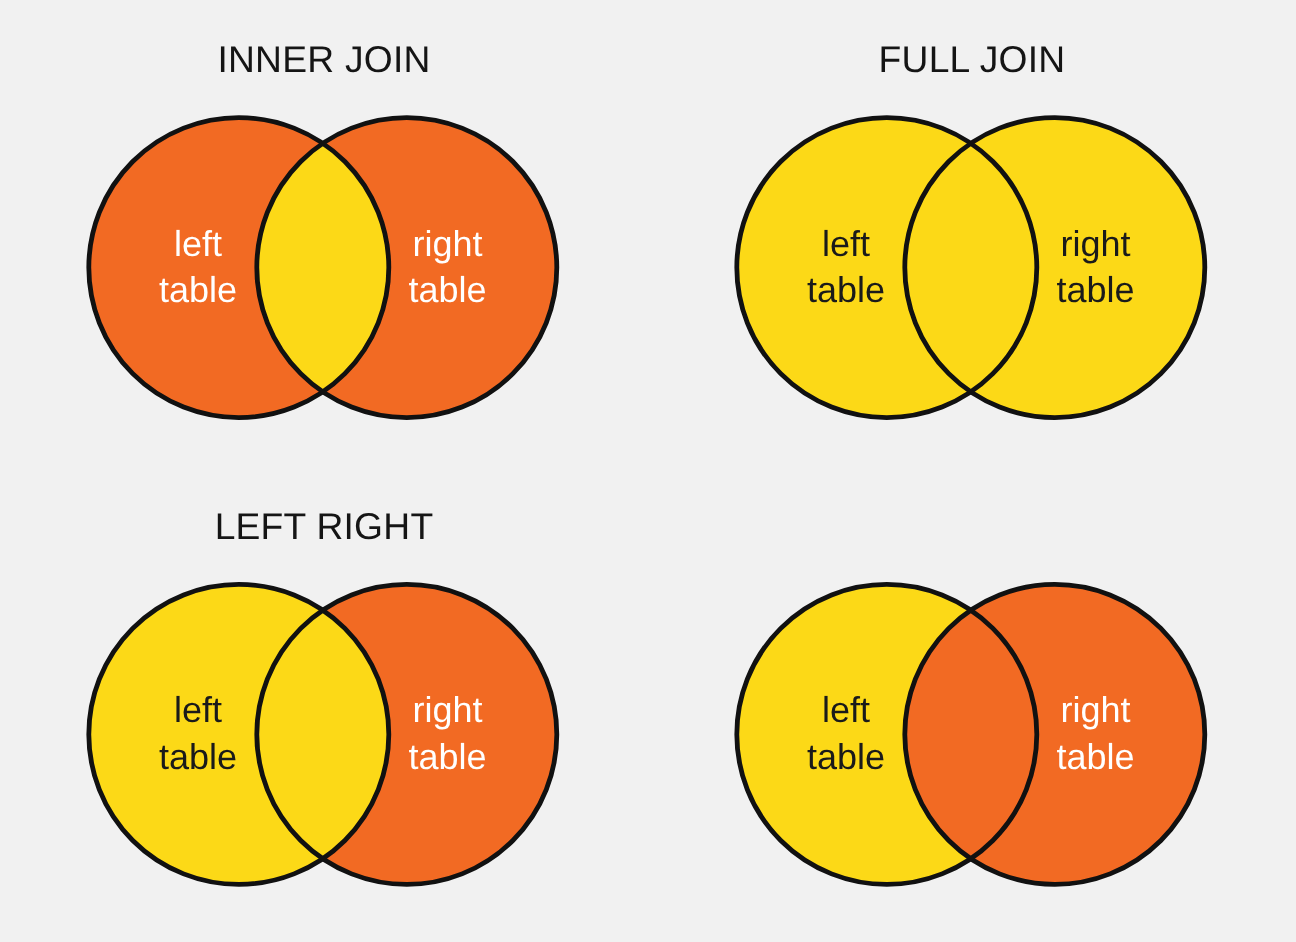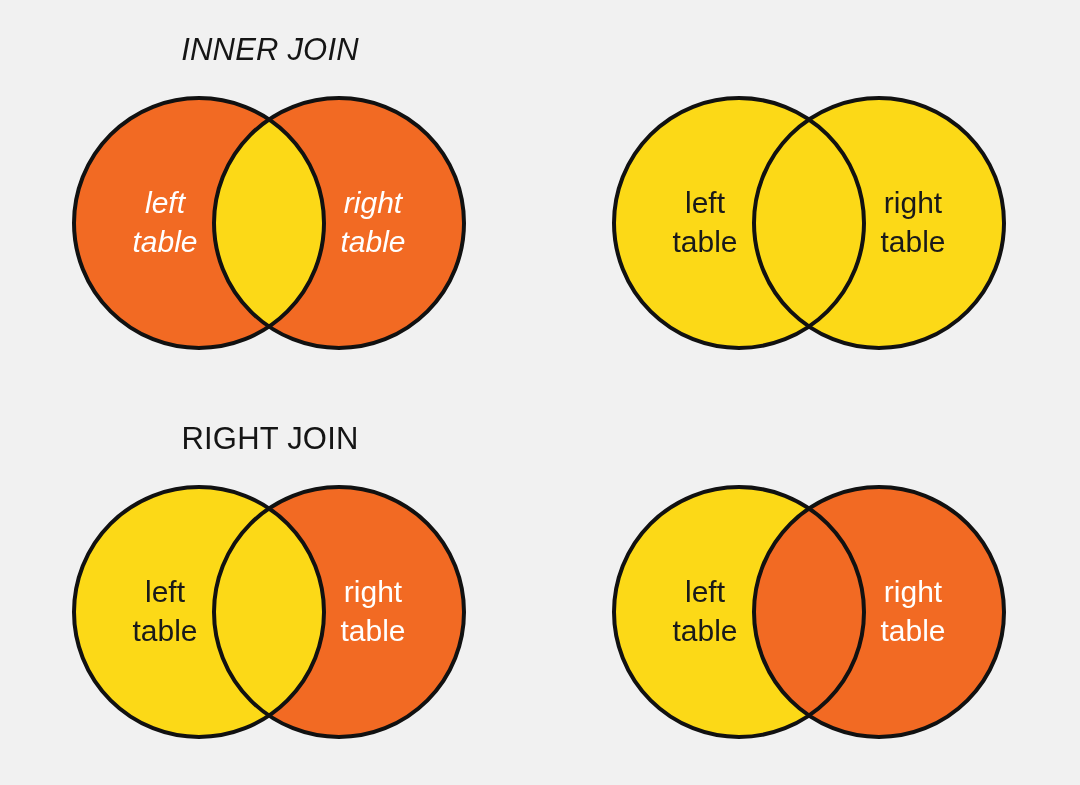--- a/index.html
+++ b/index.html
@@ -18,21 +18,21 @@
     position: relative;
     width: 1080px;
     height: 785px;
     background: #f1f1f1;
   }
   .venn-cell {
     position: absolute;
     width: 540px;
     height: 392px;
   }
-  .cell-tl { left: 0px;   top: 0px; font-style: italic;   }
+  .cell-tl { left: 0px;   top: 0px;   }
   .cell-tr { left: 540px; top: 0px;   }
   .cell-bl { left: 0px;   top: 389px; }
   .cell-br { left: 540px; top: 389px; }
 
   .venn-title {
     position: absolute;
     left: 0;
     top: 32px;
     width: 540px;
     text-align: center;
@@ -82,20 +82,21 @@
       <circle cx="199" cy="223" r="125" fill="none" stroke="#111111" stroke-width="4"></circle>
       <circle cx="339" cy="223" r="125" fill="none" stroke="#111111" stroke-width="4"></circle>
       <text class="venn-label" x="165" y="205" fill="#ffffff">left</text>
       <text class="venn-label" x="165" y="244" fill="#ffffff">table</text>
       <text class="venn-label" x="373" y="205" fill="#ffffff">right</text>
       <text class="venn-label" x="373" y="244" fill="#ffffff">table</text>
     </svg>
   </div>
 
   <div class="venn-cell cell-tr">
+    <div class="venn-title">FULL JOIN</div>
     <svg class="venn-svg" viewBox="0 0 540 392">
       <defs>
         <clipPath id="clipL1">
             <circle cx="199" cy="223" r="125"></circle>
           </clipPath>
         <clipPath id="clipR1">
             <circle cx="339" cy="223" r="125"></circle>
           </clipPath>
       </defs>
       <circle cx="199" cy="223" r="125" fill="#fcd917"></circle>
@@ -106,21 +107,21 @@
       <circle cx="199" cy="223" r="125" fill="none" stroke="#111111" stroke-width="4"></circle>
       <circle cx="339" cy="223" r="125" fill="none" stroke="#111111" stroke-width="4"></circle>
       <text class="venn-label" x="165" y="205" fill="#1a1a1a">left</text>
       <text class="venn-label" x="165" y="244" fill="#1a1a1a">table</text>
       <text class="venn-label" x="373" y="205" fill="#1a1a1a">right</text>
       <text class="venn-label" x="373" y="244" fill="#1a1a1a">table</text>
     </svg>
   </div>
 
   <div class="venn-cell cell-bl">
-    <div class="venn-title">RIGHT JOIN</div>
+    <div class="venn-title">LEFT RIGHT</div>
     <svg class="venn-svg" viewBox="0 0 540 392">
       <defs>
         <clipPath id="clipL2">
             <circle cx="199" cy="223" r="125"></circle>
           </clipPath>
         <clipPath id="clipR2">
             <circle cx="339" cy="223" r="125"></circle>
           </clipPath>
       </defs>
       <circle cx="199" cy="223" r="125" fill="#fcd917"></circle>

